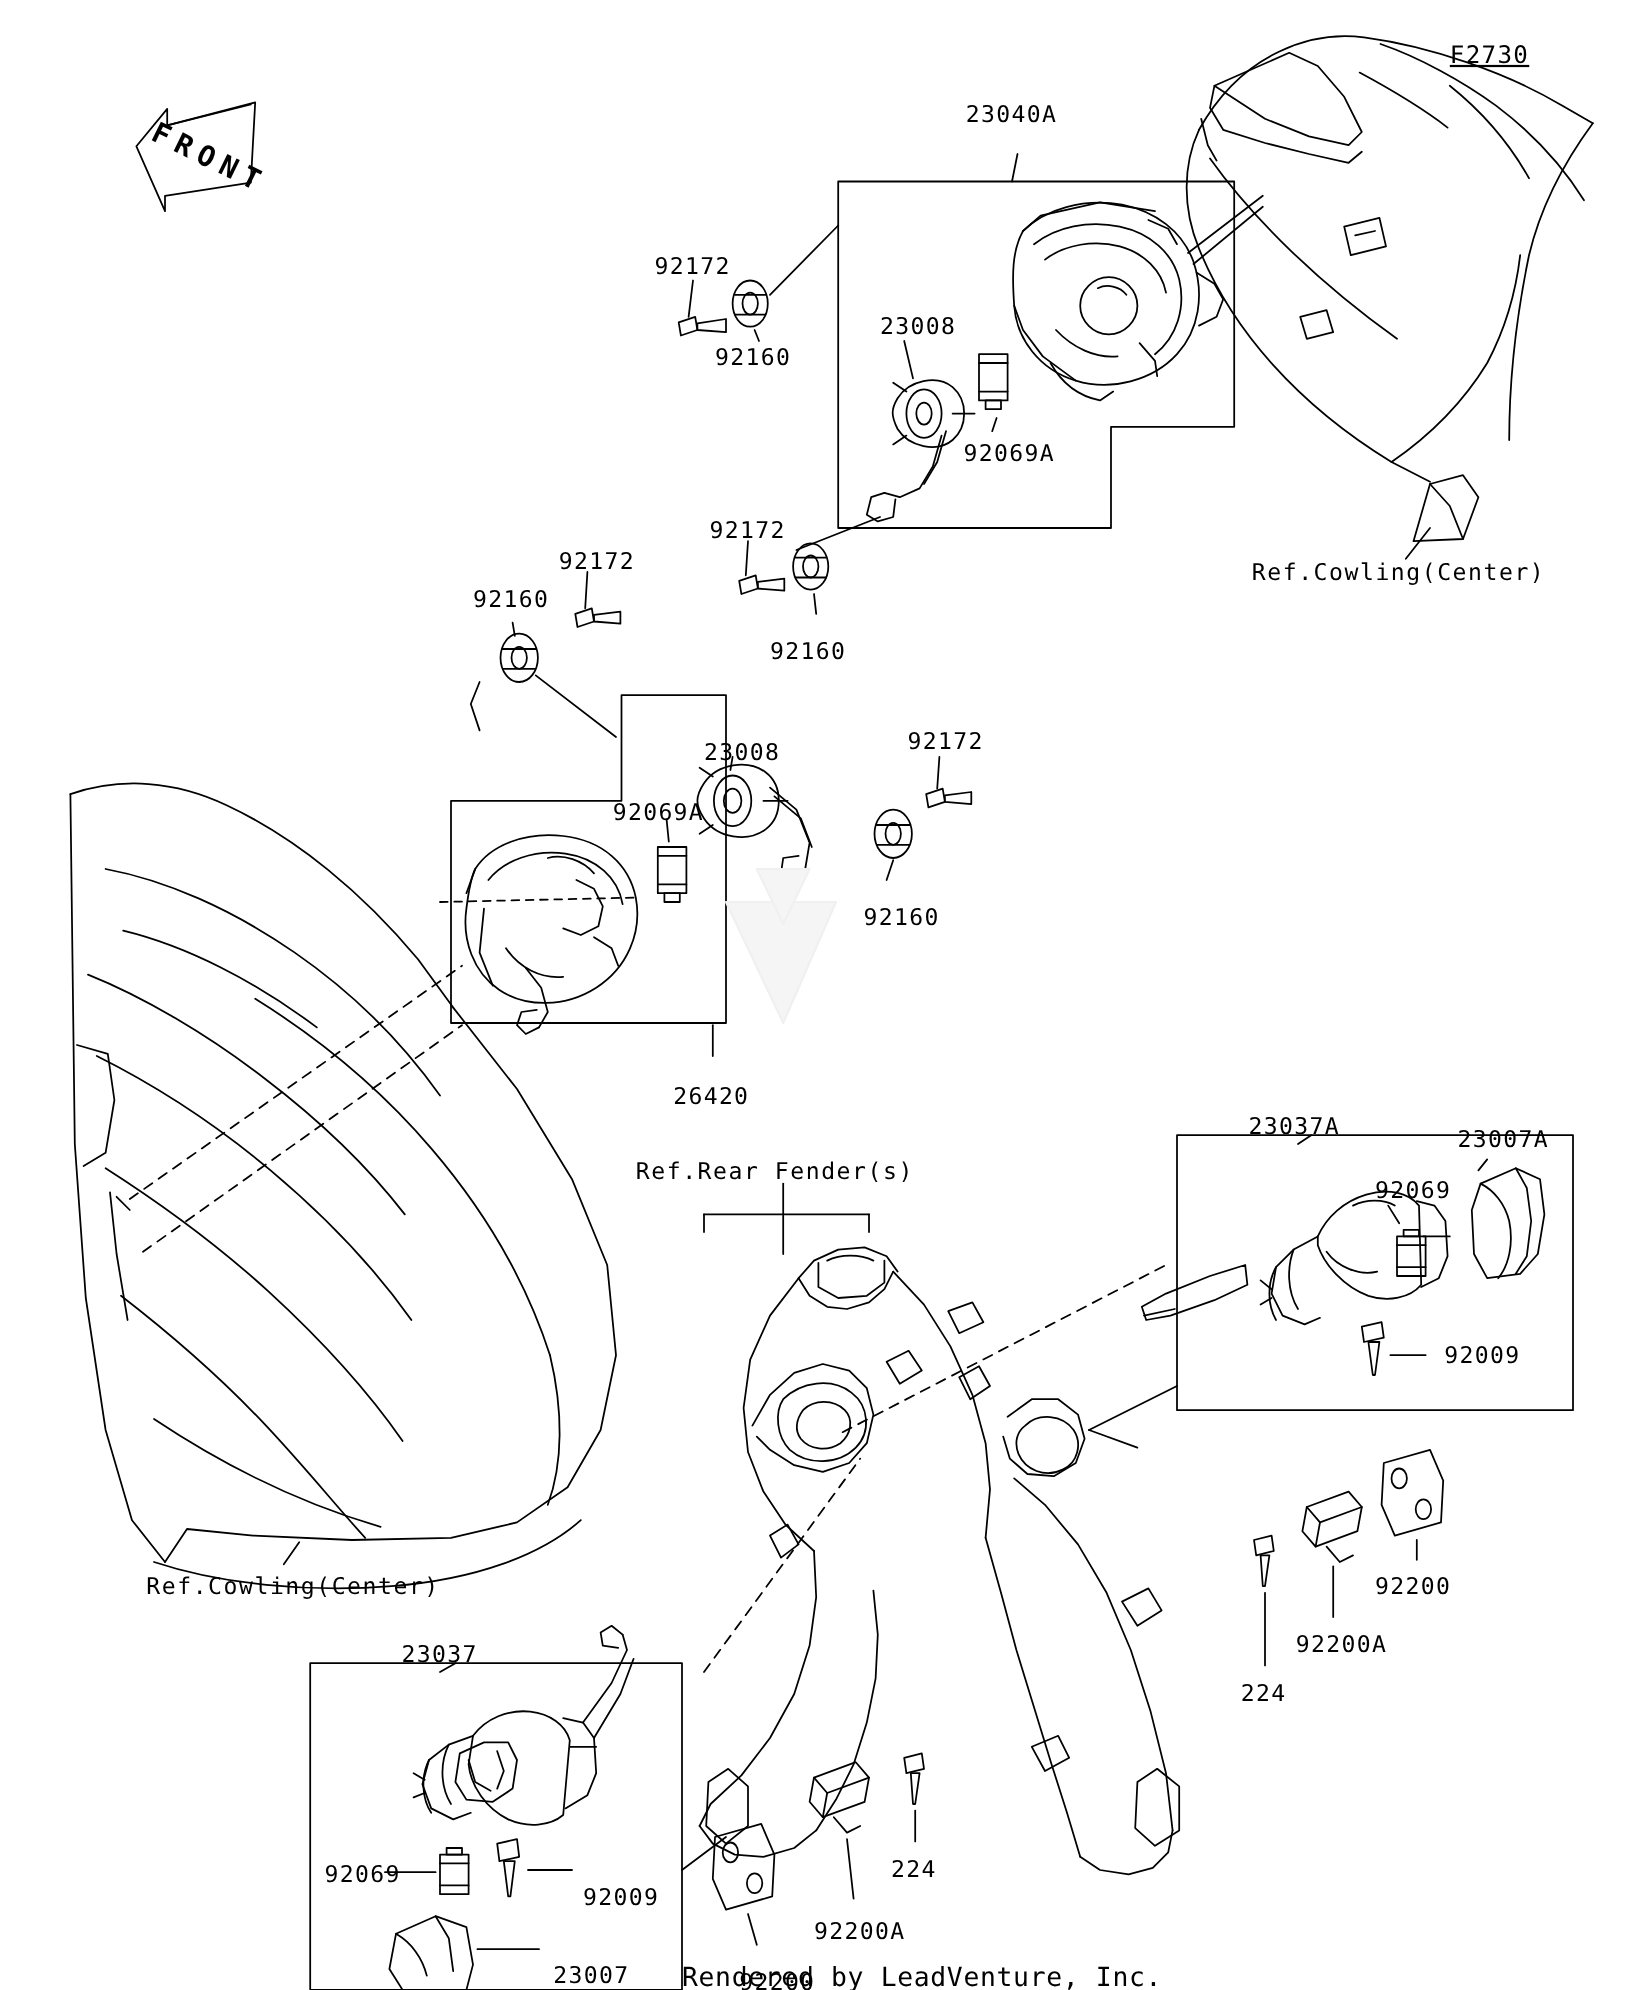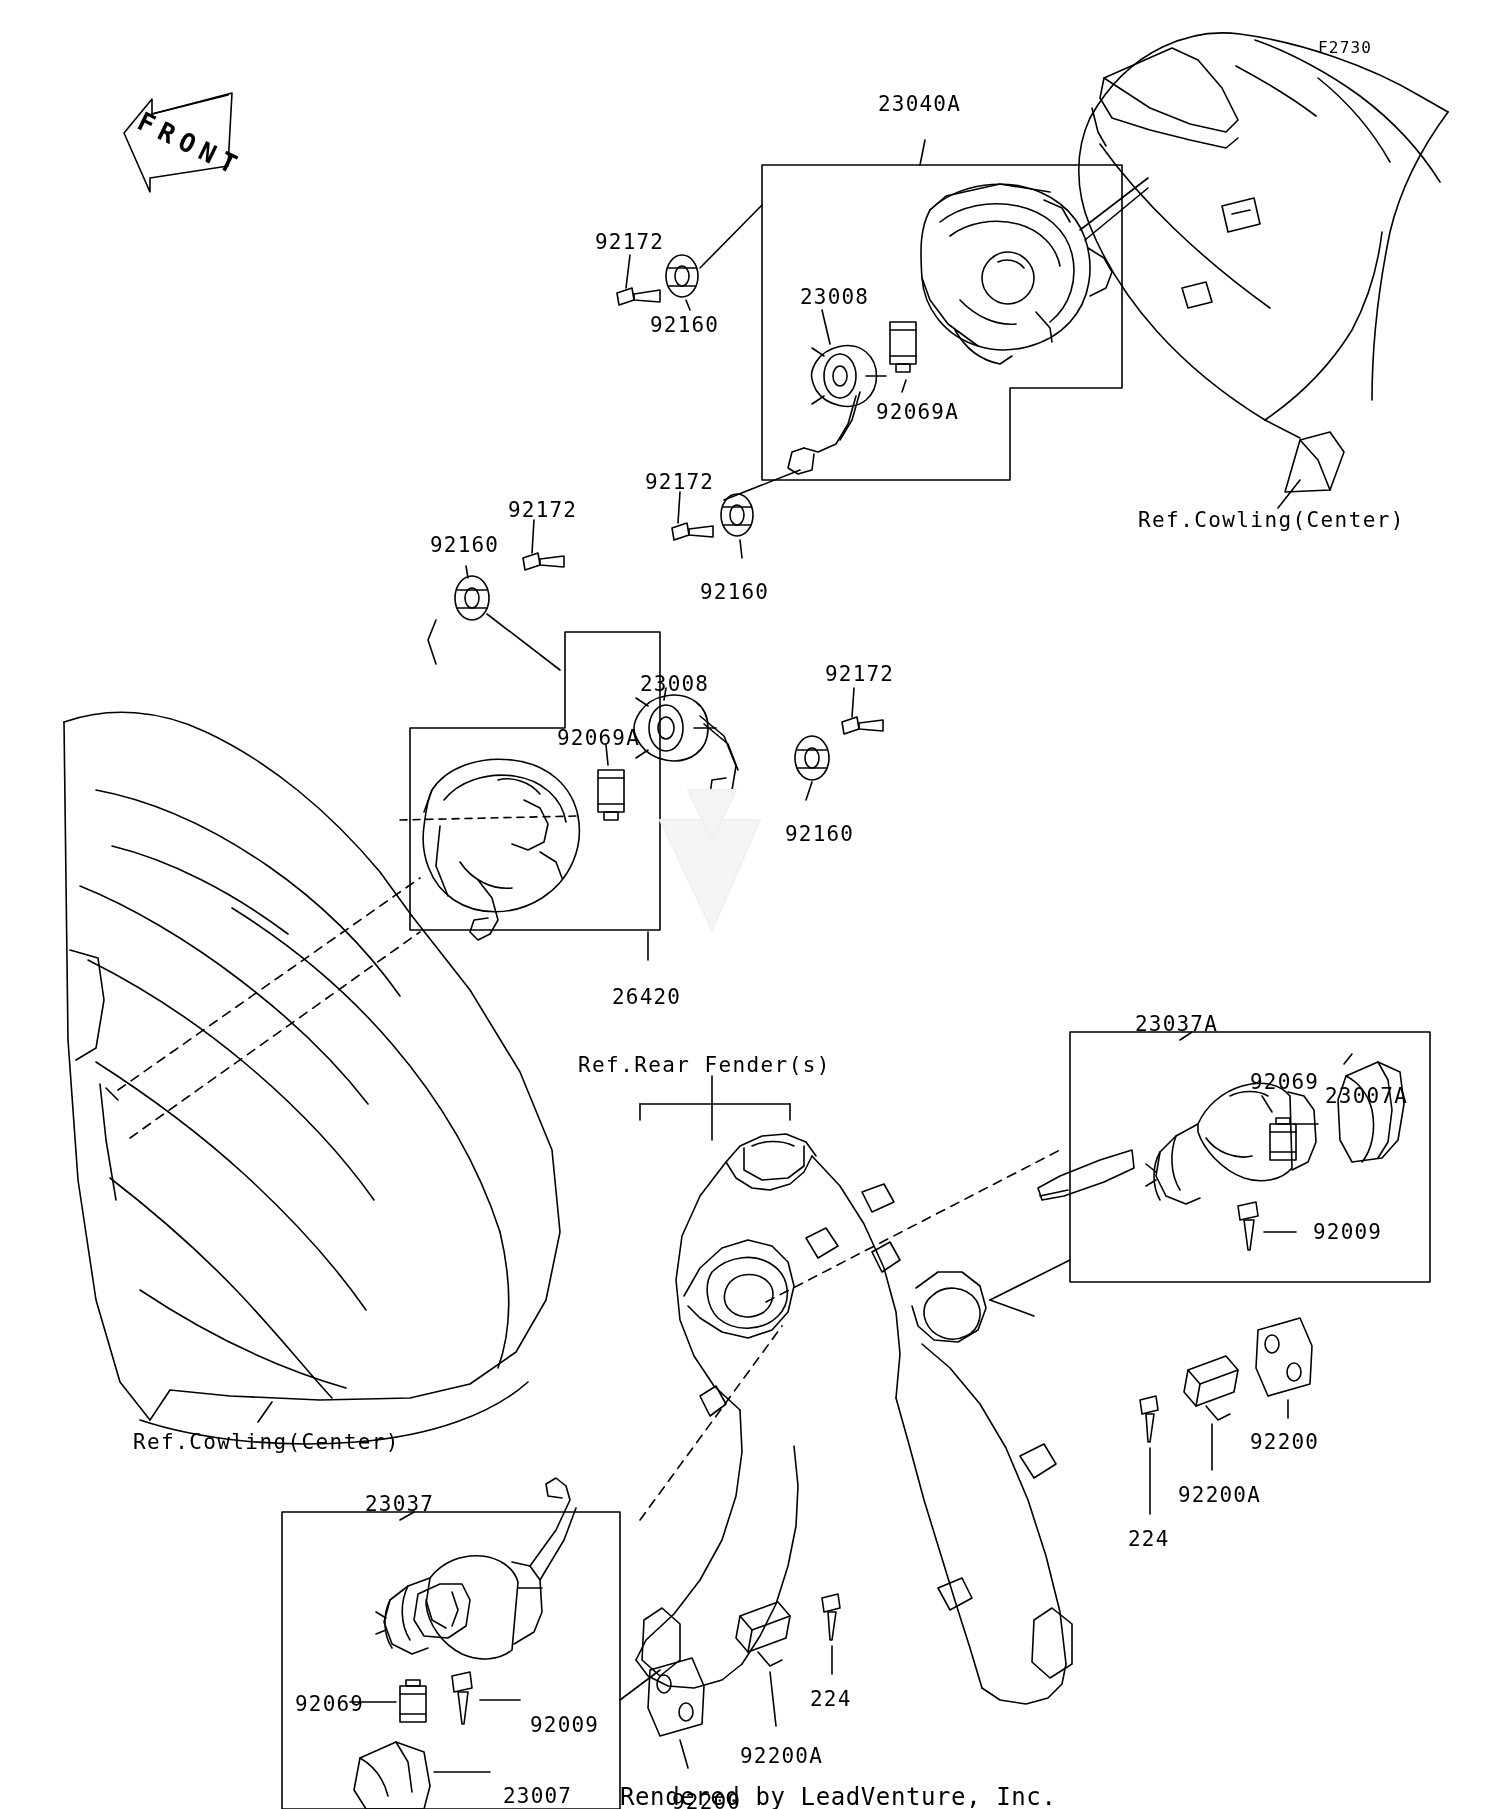--- a/index.html
+++ b/index.html
@@ -30,21 +30,22 @@
   }
   .lbl {
     position: absolute;
     font-family: "DejaVu Sans Mono", monospace;
     font-size: 21px;
     letter-spacing: 1.2px;
     color: #000;
     white-space: nowrap;
   }
   .lbl.big {
-    font-size: 16px;
+    font-size: 22px;
+    text-decoration: underline;
   }
   .lbl.ref {
     font-size: 21px;
     letter-spacing: 1.4px;
     text-align: right;
   }
   .footer {
     position: absolute;
     font-family: "DejaVu Sans Mono", monospace;
     font-size: 24px;
@@ -457,21 +458,21 @@
   <div class="lbl" id="p-92172-2" style="left: 645px; top: 470px;">92172</div>
   <div class="lbl" id="p-92160-2" style="left: 700px; top: 580px;">92160</div>
   <div class="lbl" id="p-92172-3" style="left: 508px; top: 498px;">92172</div>
   <div class="lbl" id="p-92160-3" style="left: 430px; top: 533px;">92160</div>
   <div class="lbl" id="p-23008-2" style="left: 640px; top: 672px;">23008</div>
   <div class="lbl" id="p-92069a-2" style="left: 557px; top: 726px;">92069A</div>
   <div class="lbl" id="p-92172-4" style="left: 825px; top: 662px;">92172</div>
   <div class="lbl" id="p-92160-4" style="left: 785px; top: 822px;">92160</div>
   <div class="lbl" id="p-23040" style="left: 612px; top: 985px;">26420</div>
   <div class="lbl" id="p-23037a" style="left: 1135px; top: 1012px;">23037A</div>
-  <div class="lbl" id="p-23007a" style="left: 1325px; top: 1084px;">23007A</div>
+  <div class="lbl" id="p-23007a" style="left: 1325px; top: 1024px;">23007A</div>
   <div class="lbl" id="p-92069-1" style="left: 1250px; top: 1070px;">92069</div>
   <div class="lbl" id="p-92009-1" style="left: 1313px; top: 1220px;">92009</div>
   <div class="lbl" id="p-92200" style="left: 1250px; top: 1430px;">92200</div>
   <div class="lbl" id="p-92200a" style="left: 1178px; top: 1483px;">92200A</div>
   <div class="lbl" id="p-224-1" style="left: 1128px; top: 1527px;">224</div>
   <div class="lbl" id="p-23037" style="left: 365px; top: 1492px;">23037</div>
   <div class="lbl" id="p-92069-2" style="left: 295px; top: 1692px;">92069</div>
   <div class="lbl" id="p-92009-2" style="left: 530px; top: 1713px;">92009</div>
   <div class="lbl" id="p-23007" style="left: 503px; top: 1784px;">23007</div>
   <div class="lbl" id="p-92200-2" style="left: 672px; top: 1790px;">92200</div>

